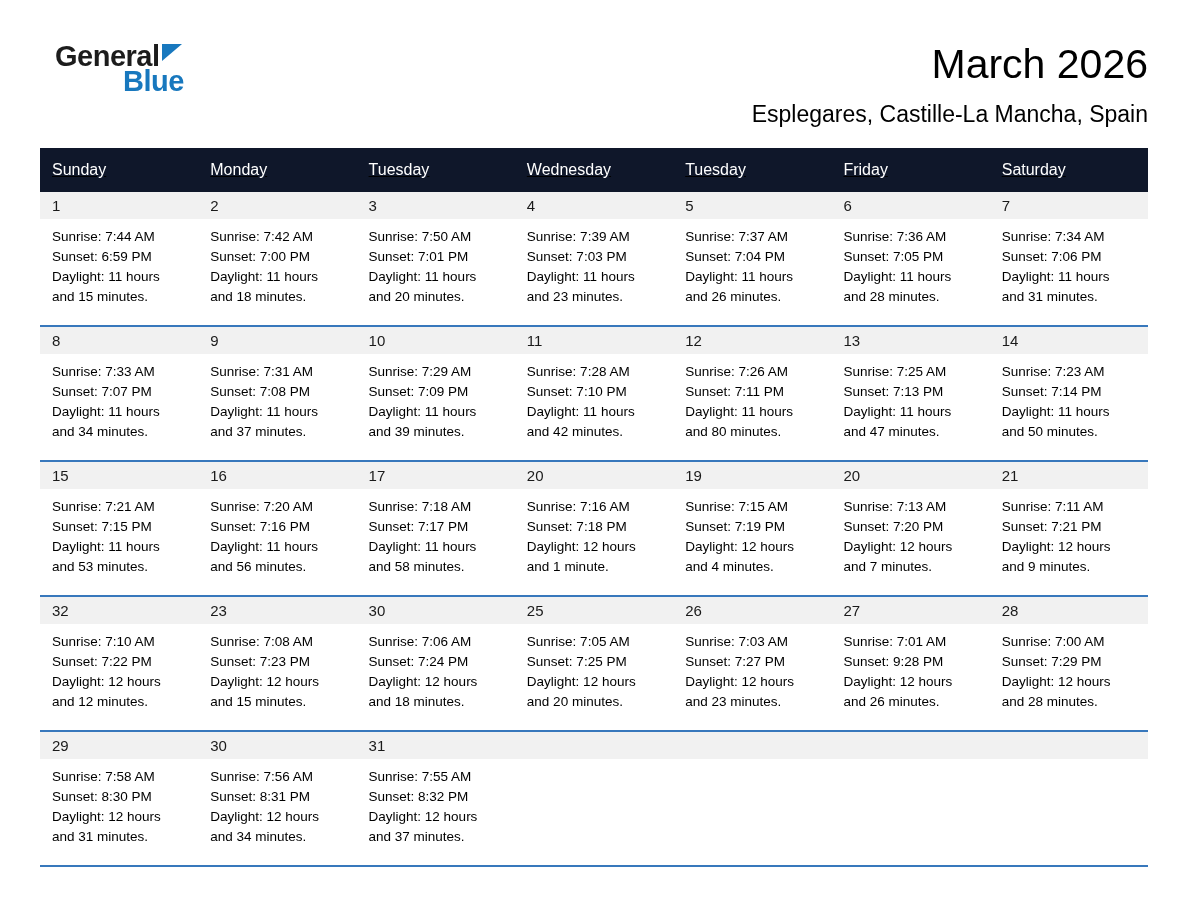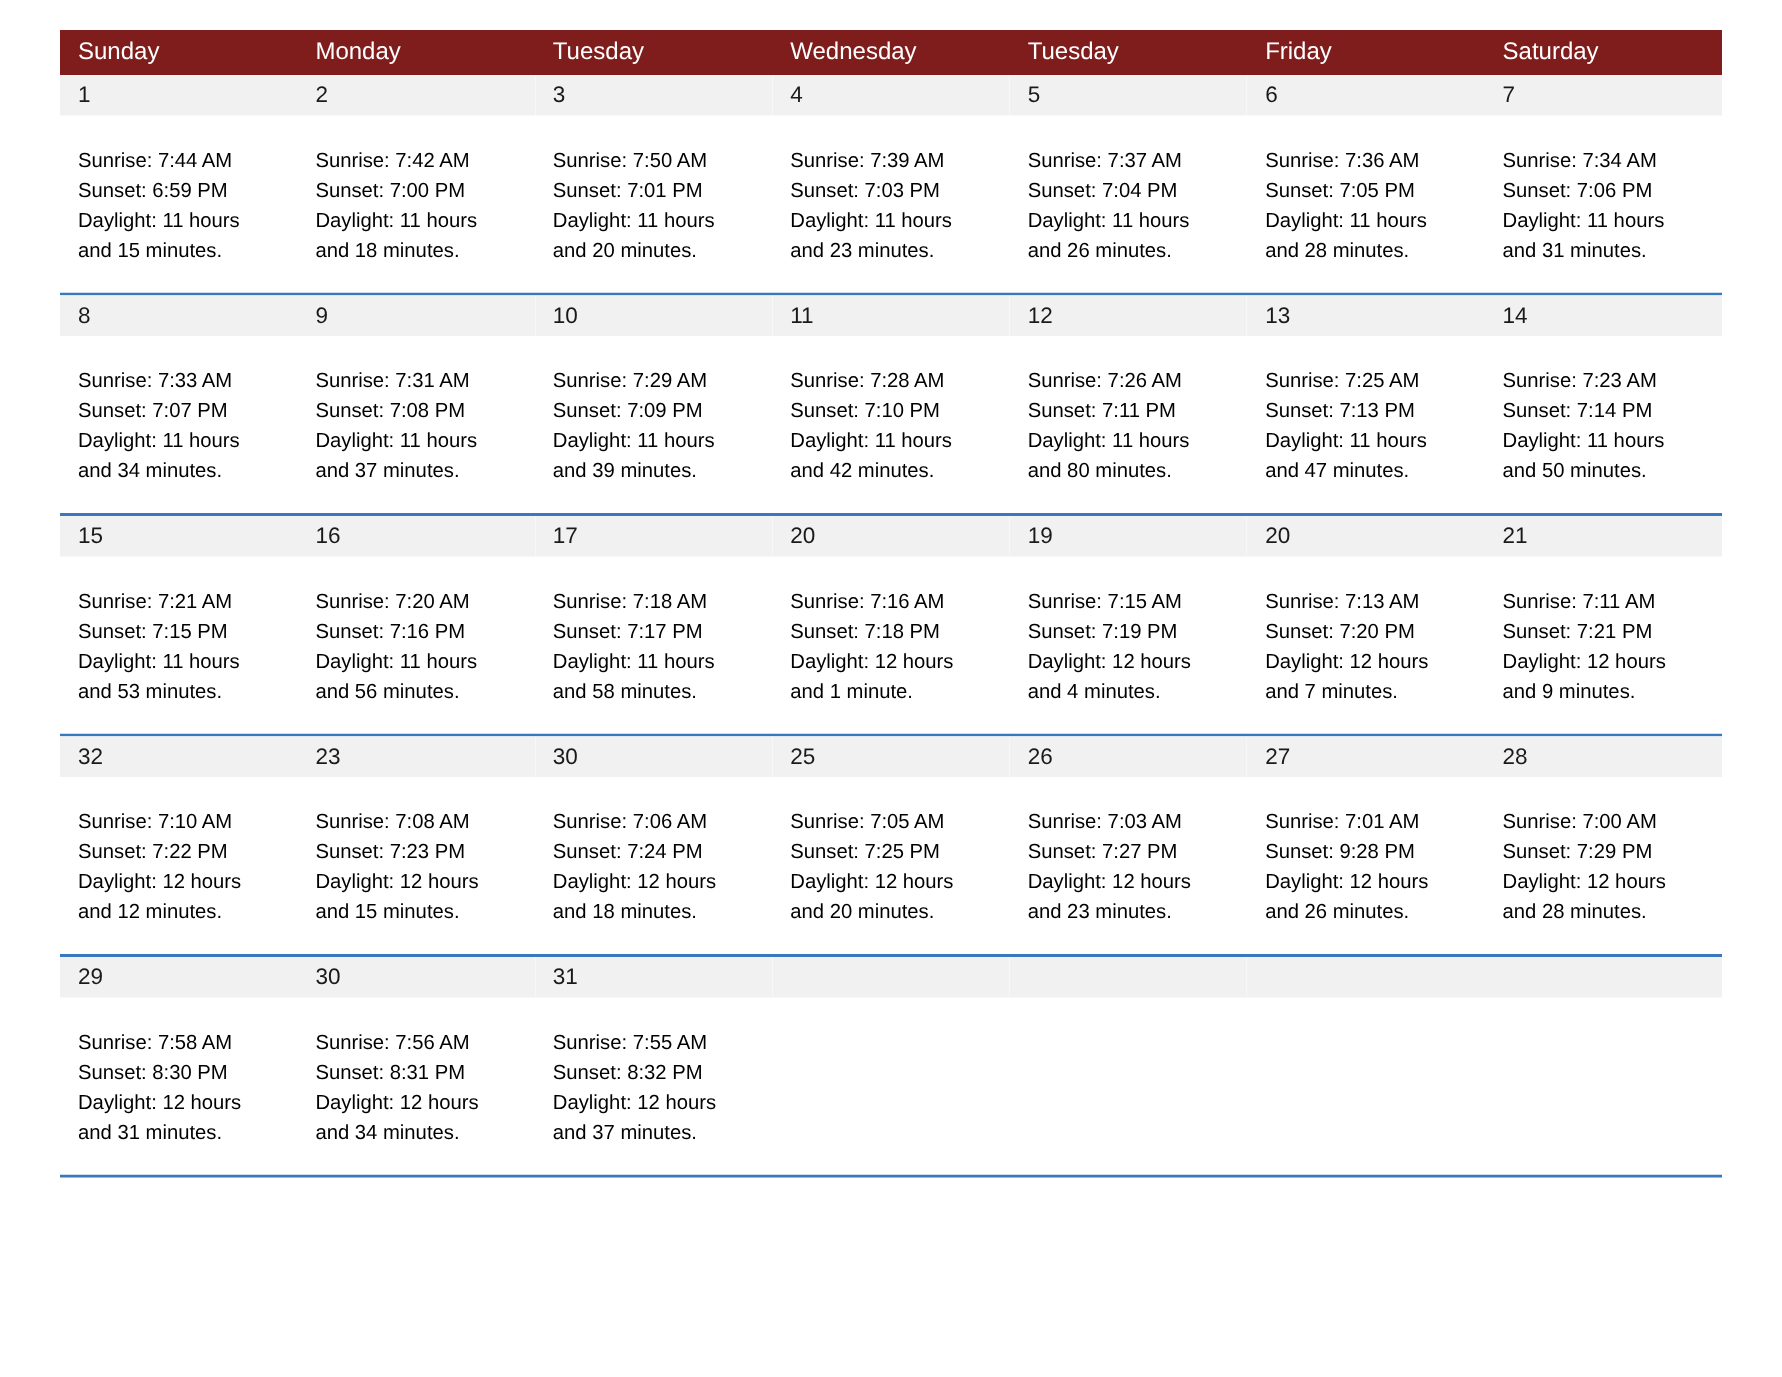--- a/index.html
+++ b/index.html
@@ -56,23 +56,24 @@
     margin-top: 14px;
   }
   
   .calendar {
     margin: 20px 40px 0 40px;
     border-bottom: 2px solid #3878bc;
   }
   .weekday-row {
     display: grid;
     grid-template-columns: repeat(7, 1fr);
-    background: #7f1d1d;
-    height: 30px;
+    background: #0f172a;
+    height: 44px;
     align-items: center;
+    text-decoration: underline;
   }
   .weekday {
     color: #ffffff;
     font-size: 16px;
     padding-left: 12px;
     font-weight: normal;
   }
   .week-row {
     display: grid;
     grid-template-columns: repeat(7, 1fr);
@@ -81,31 +82,44 @@
   .week-row:first-child { border-top: none; }
   .cell { background: #ffffff; }
   .day-strip {
     background: #f1f1f1;
     height: 27px;
     font-size: 15px;
     color: #1a1a1a;
     padding: 5px 0 0 12px;
   }
   .cell-body {
-    padding: 20px 6px 18px 12px;
+    padding: 8px 6px 18px 12px;
     font-size: 13.5px;
     line-height: 20px;
     color: #000000;
   }
 </style>
 </head>
 <body>
 
 <div class="page">
 
+  <div class="header">
+    <div class="logo">
+      <div class="logo-line1">
+        <span class="logo-general">General</span>
+        <span class="logo-flag"></span>
+      </div>
+      <div class="logo-blue">Blue</div>
+    </div>
+    <div class="title-block">
+      <div class="page-title">March 2026</div>
+      <div class="page-subtitle">Esplegares, Castille-La Mancha, Spain</div>
+    </div>
+  </div>
 
   <div class="calendar">
     <div class="weekday-row" id="weekday-row">
         <div class="weekday">Sunday</div>
         <div class="weekday">Monday</div>
         <div class="weekday">Tuesday</div>
         <div class="weekday">Wednesday</div>
         <div class="weekday">Tuesday</div>
         <div class="weekday">Friday</div>
         <div class="weekday">Saturday</div>

